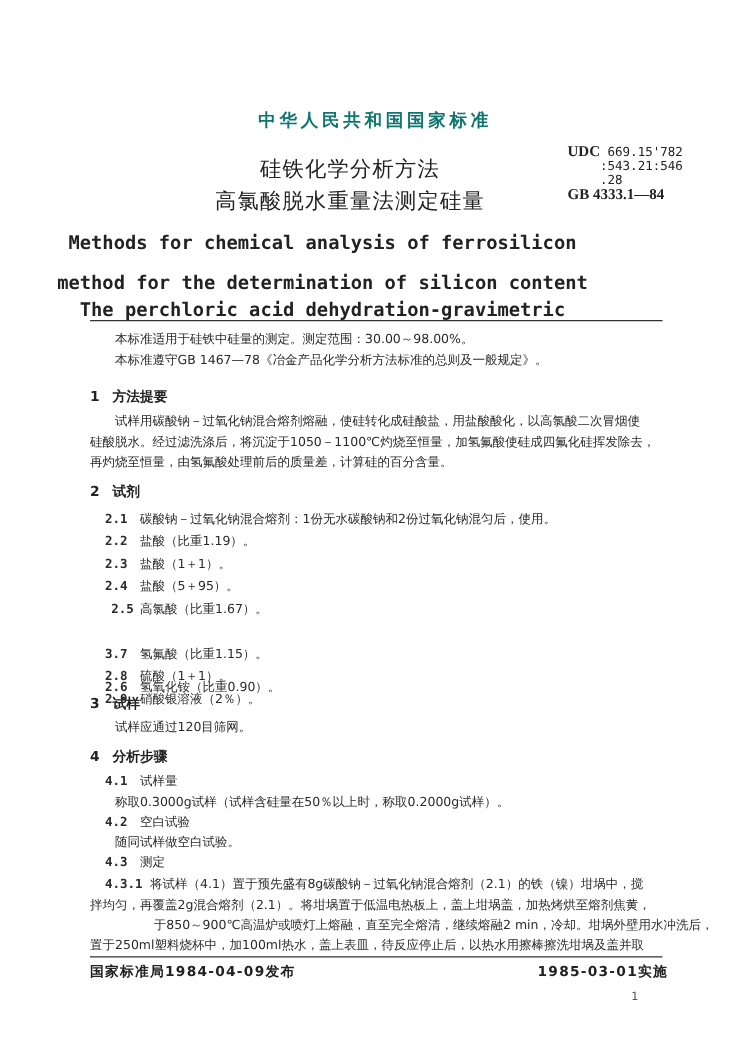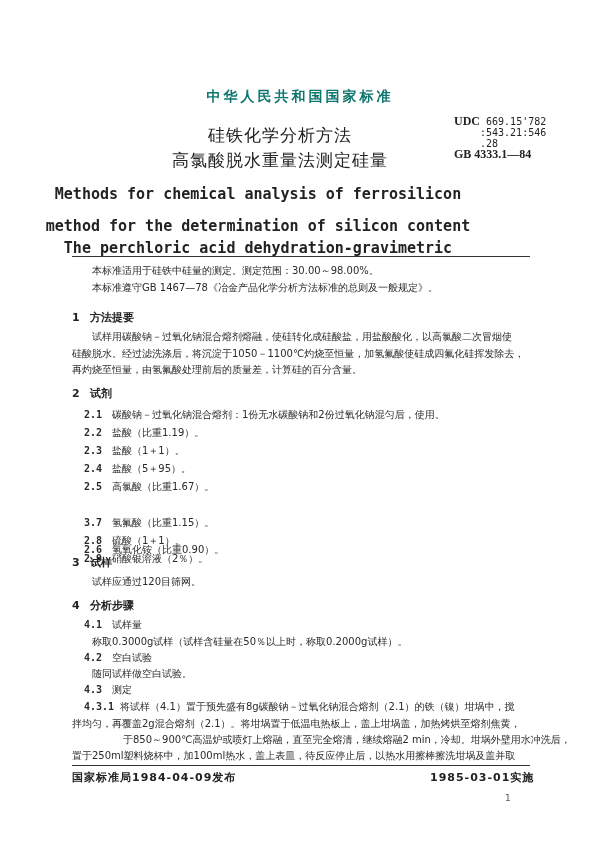--- a/index.html
+++ b/index.html
@@ -52,21 +52,21 @@
 <div class="abs body-text" style="left:72px; top:347px;">硅酸脱水。经过滤洗涤后，将沉淀于1050－1100℃灼烧至恒量，加氢氟酸使硅成四氟化硅挥发除去，</div>
 <div class="abs body-text" style="left:72px; top:363px;">再灼烧至恒量，由氢氟酸处理前后的质量差，计算硅的百分含量。</div>
 
 <div class="abs h1" style="left:72px; top:386px;">
   <span class="num">2</span><span>试剂</span>
 </div>
 <div class="abs body-text" style="left:84px; top:408px;"><span class="num2">2.1</span><span>碳酸钠－过氧化钠混合熔剂：1份无水碳酸钠和2份过氧化钠混匀后，使用。</span></div>
 <div class="abs body-text" style="left:84px; top:426px;"><span class="num2">2.2</span><span>盐酸（比重1.19）。</span></div>
 <div class="abs body-text" style="left:84px; top:444px;"><span class="num2">2.3</span><span>盐酸（1＋1）。</span></div>
 <div class="abs body-text" style="left:84px; top:462px;"><span class="num2">2.4</span><span>盐酸（5＋95）。</span></div>
-<div class="abs body-text" style="left:84px; top:480px;"><span class="num2">2.5</span><span>高氯酸（比重1.67）。</span></div>
+<div class="abs body-text" style="left:84px; top:480px;text-align:center;"><span class="num2">2.5</span><span>高氯酸（比重1.67）。</span></div>
 <div class="abs body-text" style="left:84px; top:498px;margin-top:45px;"><span class="num2">2.6</span><span>氢氧化铵（比重0.90）。</span></div>
 <div class="abs body-text" style="left:84px; top:516px;"><span class="num2">3.7</span><span>氢氟酸（比重1.15）。</span></div>
 <div class="abs body-text" style="left:84px; top:534px;"><span class="num2">2.8</span><span>硫酸（1＋1）。</span></div>
 <div class="abs body-text" style="left:84px; top:552px;"><span class="num2">2.9</span><span>硝酸银溶液（2％）。</span></div>
 
 <div class="abs h1" style="left:72px; top:555px;">
   <span class="num">3</span><span>试样</span>
 </div>
 <div class="abs body-text" style="left:92px; top:575px;">试样应通过120目筛网。</div>
 

